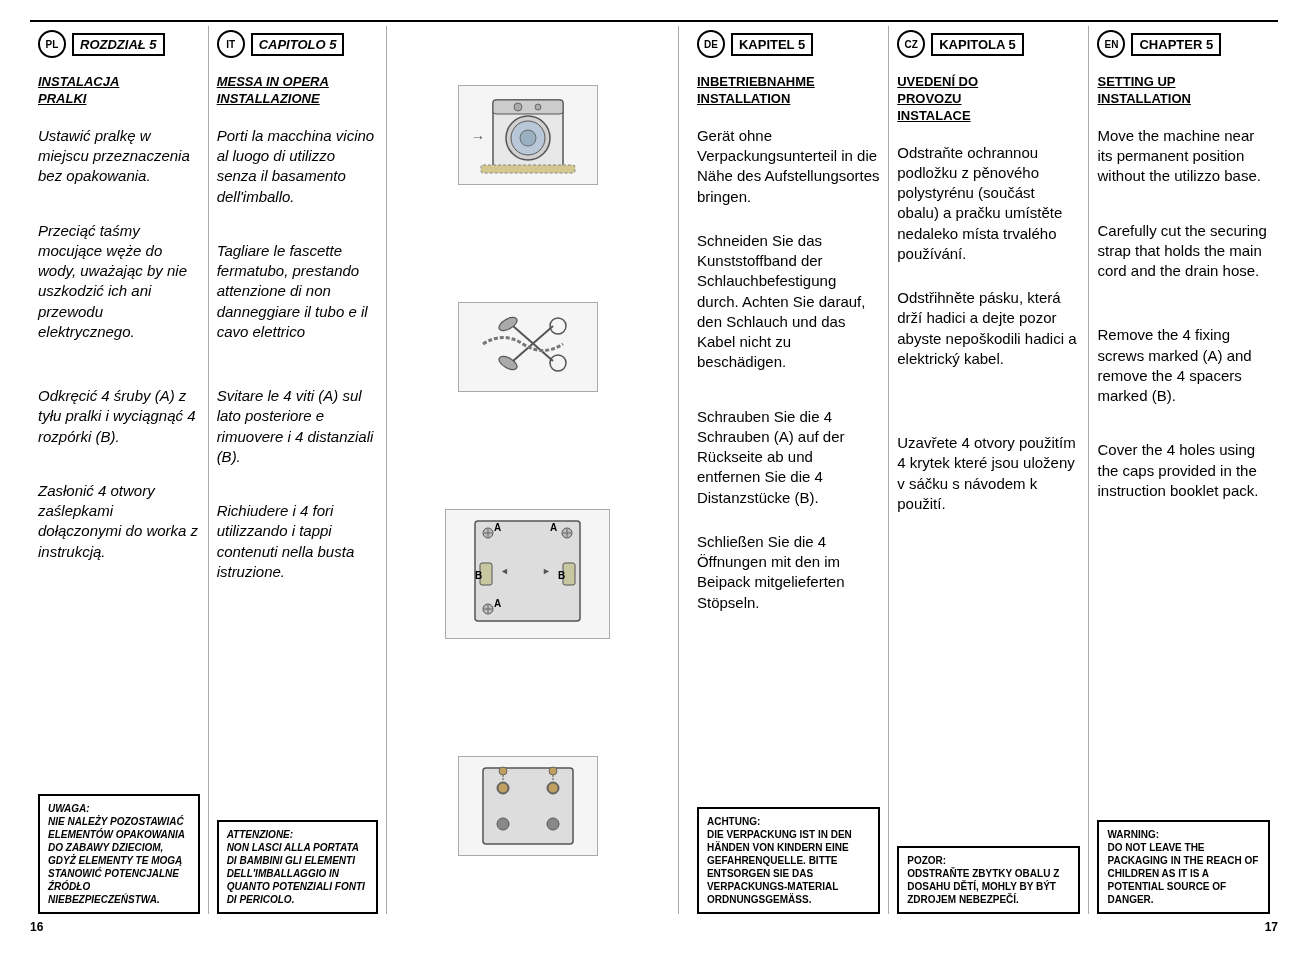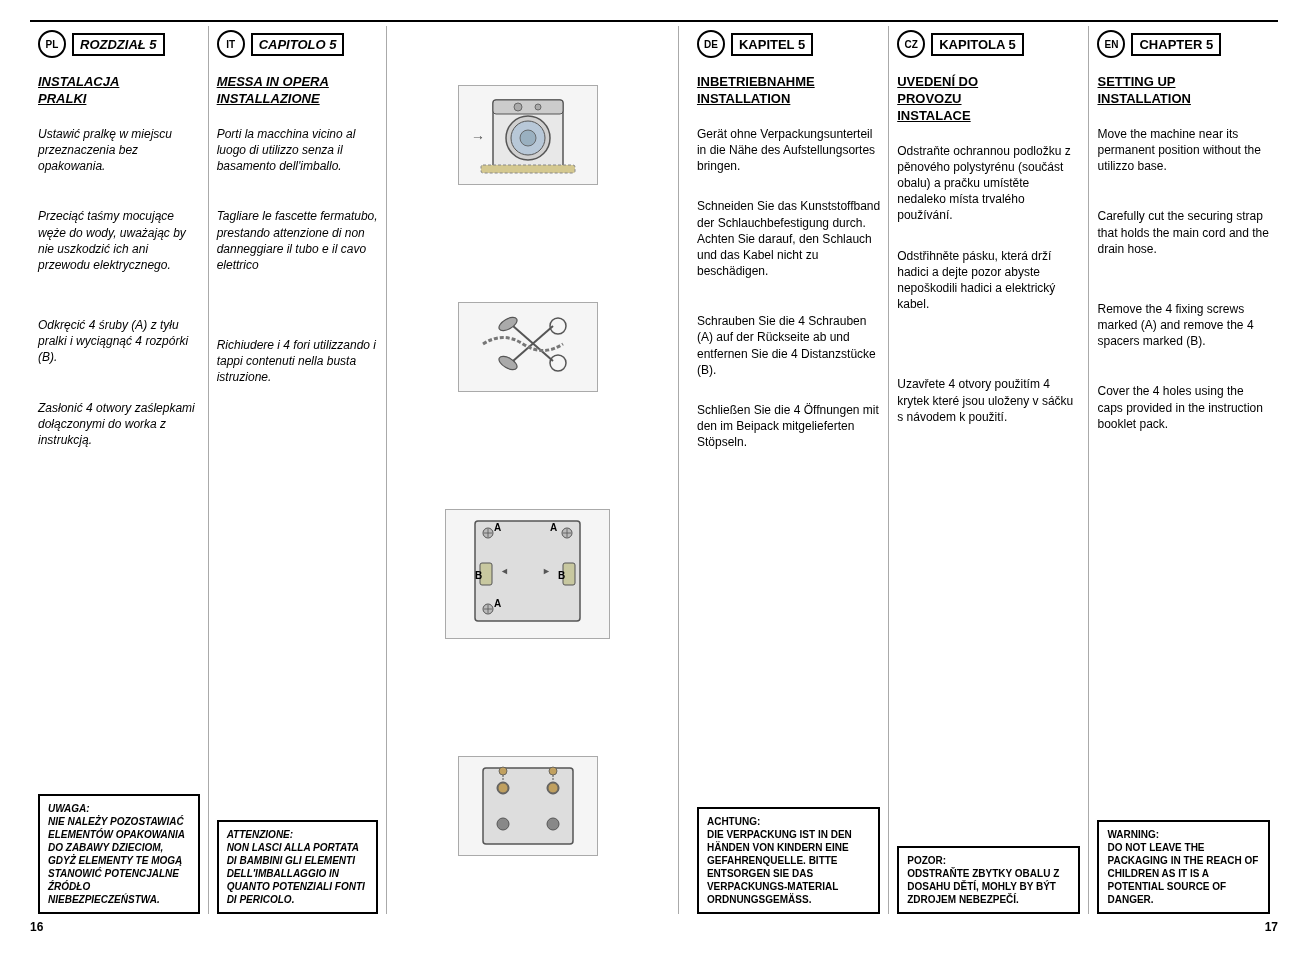--- a/index.html
+++ b/index.html
@@ -89,21 +89,21 @@
       text-decoration: underline;
       margin: 10px 0 8px 0;
       line-height: 1.3;
     }
     .section-title.no-italic {
       font-style: normal;
     }
 
     .instruction-block {
       margin-bottom: 14px;
-      font-size: 12px;
+      font-size: 15px;
       line-height: 1.35;
       font-style: italic;
     }
     .instruction-block.normal {
       font-style: normal;
     }
 
     .warning-box {
       border: 2px solid #000;
       padding: 6px 8px;
@@ -235,20 +235,23 @@
         <div class="section-spacer"></div>
 
         <div class="instruction-block">
           <span>Tagliare le fascette fermatubo, prestando attenzione di non danneggiare il tubo e il cavo elettrico</span>
         </div>
 
         <div class="section-spacer"></div>
         <div class="section-spacer"></div>
         <div class="section-spacer"></div>
 
+        <div class="instruction-block">
+          <span>Svitare le 4 viti (A) sul lato posteriore e rimuovere i 4 distanziali (B).</span>
+        </div>
 
         <div class="section-spacer"></div>
         <div class="section-spacer"></div>
 
         <div class="instruction-block">
           <span>Richiudere i 4 fori utilizzando i tappi contenuti nella busta istruzione.</span>
         </div>
 
         <div class="section-spacer"></div>
 

